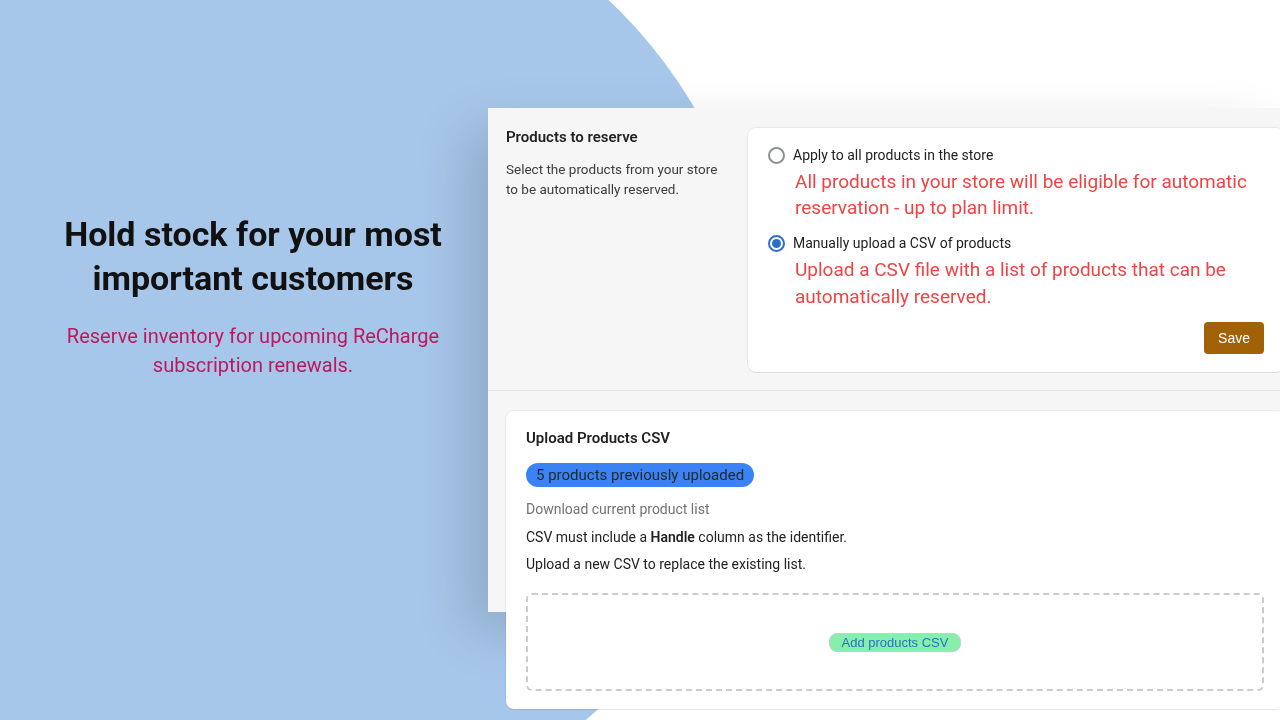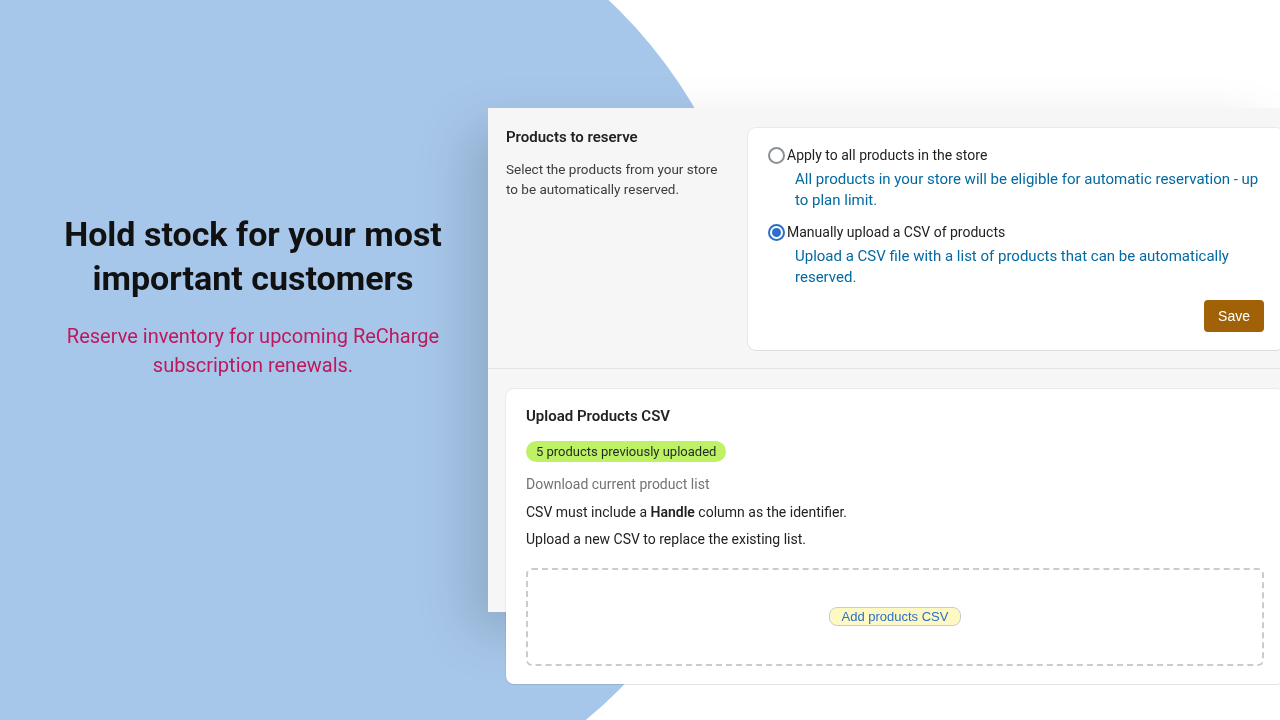--- a/index.html
+++ b/index.html
@@ -76,21 +76,21 @@
     background: #fff;
     border-radius: 8px;
     box-shadow: 0 1px 0 rgba(0,0,0,.05), 0 0 0 1px rgba(0,0,0,.05);
     padding: 18px 20px;
     flex: 1;
     margin-right: -4px;
   }
   .radio-row {
     display: flex;
     align-items: flex-start;
-    gap: 2px;
+    gap: 8px;
     margin-bottom: 4px;
     cursor: pointer;
   }
   .radio {
     width: 17px;
     height: 17px;
     border: 2px solid #8c9196;
     border-radius: 50%;
     flex-shrink: 0;
     margin-top: 1px;
@@ -107,22 +107,22 @@
     background: #2c6ecb;
     border-radius: 50%;
     top: 2px;
     left: 2px;
   }
   .radio-label {
     font-size: 14px;
     line-height: 1.35;
   }
   .radio-sub {
-    font-size: 15px;
-    color: #0369a1;
+    font-size: 19px;
+    color: #ef4444;
     margin-left: 27px;
     margin-bottom: 12px;
     line-height: 1.4;
   }
   .card-actions {
     display: flex;
     justify-content: flex-end;
     margin-top: 12px;
   }
   .btn-save {
@@ -139,23 +139,23 @@
     background: #e1e3e5;
     margin: 18px 0 0 0;
   }
   .card2-title {
     font-size: 15px;
     font-weight: 600;
     margin-bottom: 16px;
   }
   .badge {
     display: inline-block;
-    background: #bef264;
+    background: #3b82f6;
     color: #1f2a24;
-    font-size: 13px;
+    font-size: 15px;
     border-radius: 12px;
     padding: 3px 10px;
     margin-bottom: 12px;
   }
   .link {
     color: #737373;
     font-size: 14px;
     display: inline-block;
     margin-bottom: 10px;
     cursor: pointer;
@@ -169,21 +169,21 @@
   .dropzone {
     margin-top: 18px;
     border: 2px dashed #c9cccf;
     border-radius: 6px;
     height: 98px;
     display: flex;
     align-items: center;
     justify-content: center;
   }
   .dropzone-btn {
-    background: #fef9c3;
+    background: #86efac;
     border: 1px solid #c9cccf;
     border-radius: 8px;
     padding: 1px 12px;
     font-size: 13px;
     color: #2c6ecb;
     cursor: pointer;
   }
 </style>
 </head>
 <body>

